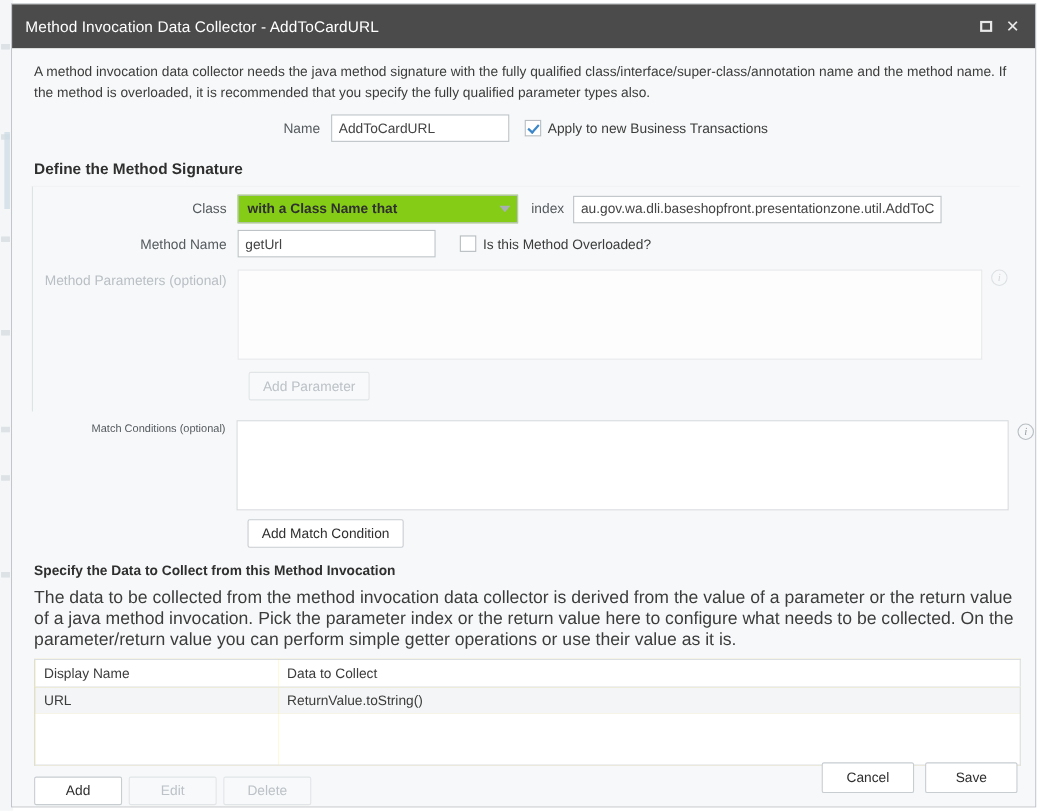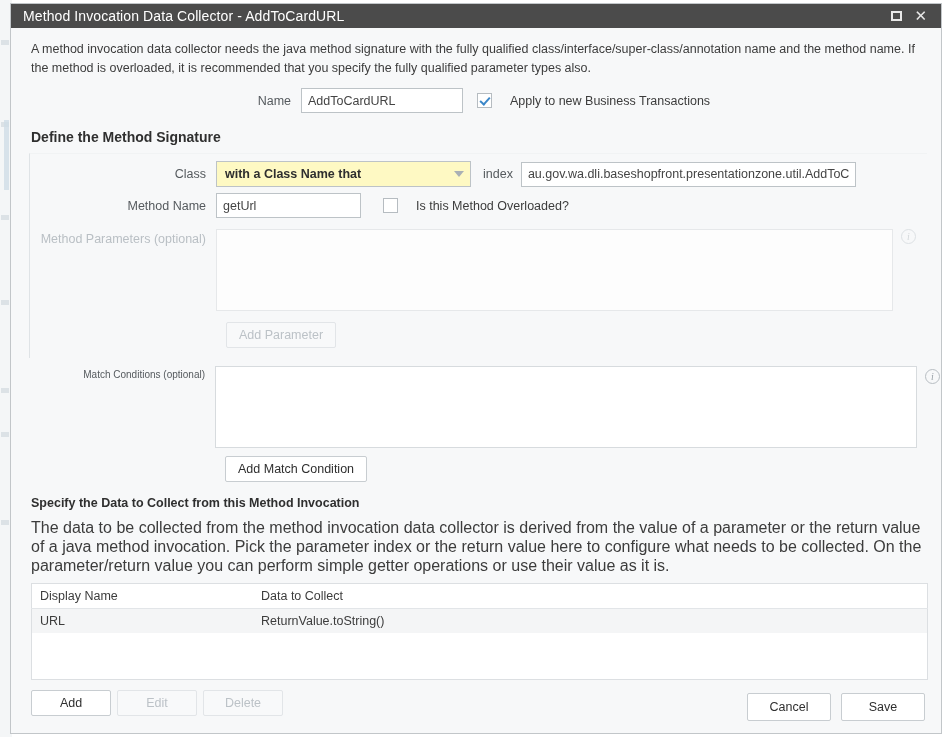--- a/index.html
+++ b/index.html
@@ -50,21 +50,21 @@
     height: 731px;
     background: #f7f8f9;
     border: 1px solid #c2c6c9;
     box-sizing: border-box;
     display: flex;
     flex-direction: column;
   }
 
   
   .titlebar {
-    height: 24px;
+    height: 40px;
     background: #4b4b4b;
     color: #ffffff;
     display: flex;
     align-items: center;
     padding: 0 8px 0 12px;
     flex: 0 0 auto;
   }
   .titlebar .title {
     font-size: 14px;
     letter-spacing: .1px;
@@ -138,21 +138,21 @@
     background: #fff;
     height: 25px;
     box-sizing: border-box;
     padding: 0 6px;
     outline: none;
   }
 
   .chk {
     display: inline-flex;
     align-items: center;
-    gap: 18px;
+    gap: 6px;
     margin-left: 14px;
     cursor: pointer;
   }
   .box {
     width: 15px;
     height: 15px;
     border: 1px solid #b6bcc1;
     background: #fff;
     box-sizing: border-box;
     position: relative;
@@ -203,21 +203,21 @@
     font-size: 12.5px;
     flex: 0 0 auto;
     box-sizing: border-box;
   }
   .sig-lbl.disabled { color: #b9bfc4; }
 
   .select {
     width: 255px;
     height: 26px;
     border: 1px solid #bdc3c7;
-    background: #fef9c3;
+    background: #84cc16;
     box-sizing: border-box;
     display: flex;
     align-items: center;
     padding: 0 6px 0 8px;
     font-weight: bold;
     font-size: 12.5px;
     color: #2f2f2f;
     cursor: pointer;
     position: relative;
   }
@@ -228,21 +228,21 @@
     border-right: 5px solid transparent;
     border-top: 6px solid #a9b0b5;
   }
   .equals-lbl {
     padding: 0 8px 0 12px;
     color: #555a5e;
     font-size: 12.5px;
   }
   .equals-input { width: 335px; }
 
-  .method-input { width: 145px; }
+  .method-input { width: 180px; }
 
   .param-box {
     width: 677px;
     height: 82px;
     background: #fdfdfd;
     border: 1px solid #e6e8ea;
     box-sizing: border-box;
   }
   .btn {
     font-family: "Liberation Sans", sans-serif;

